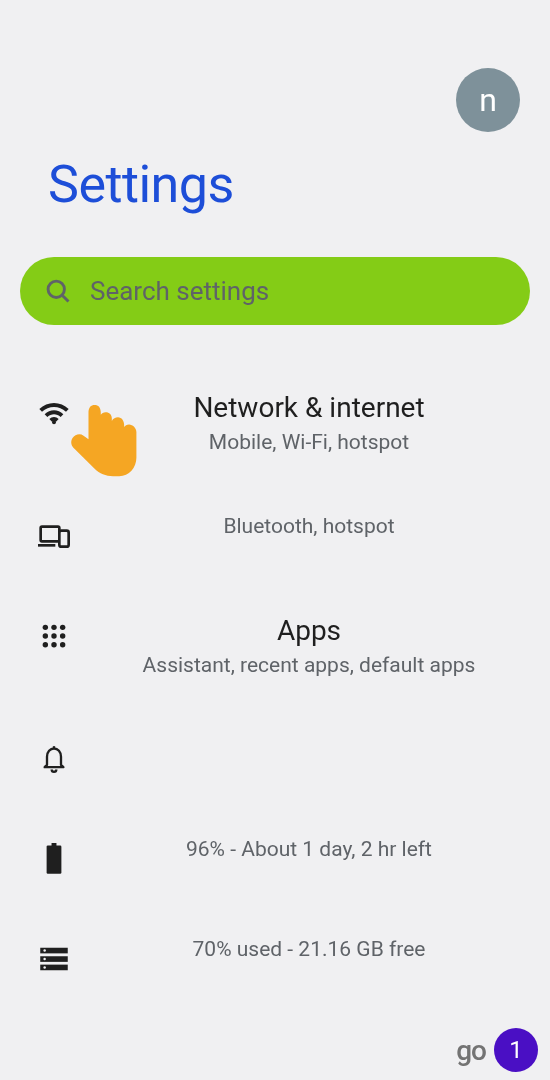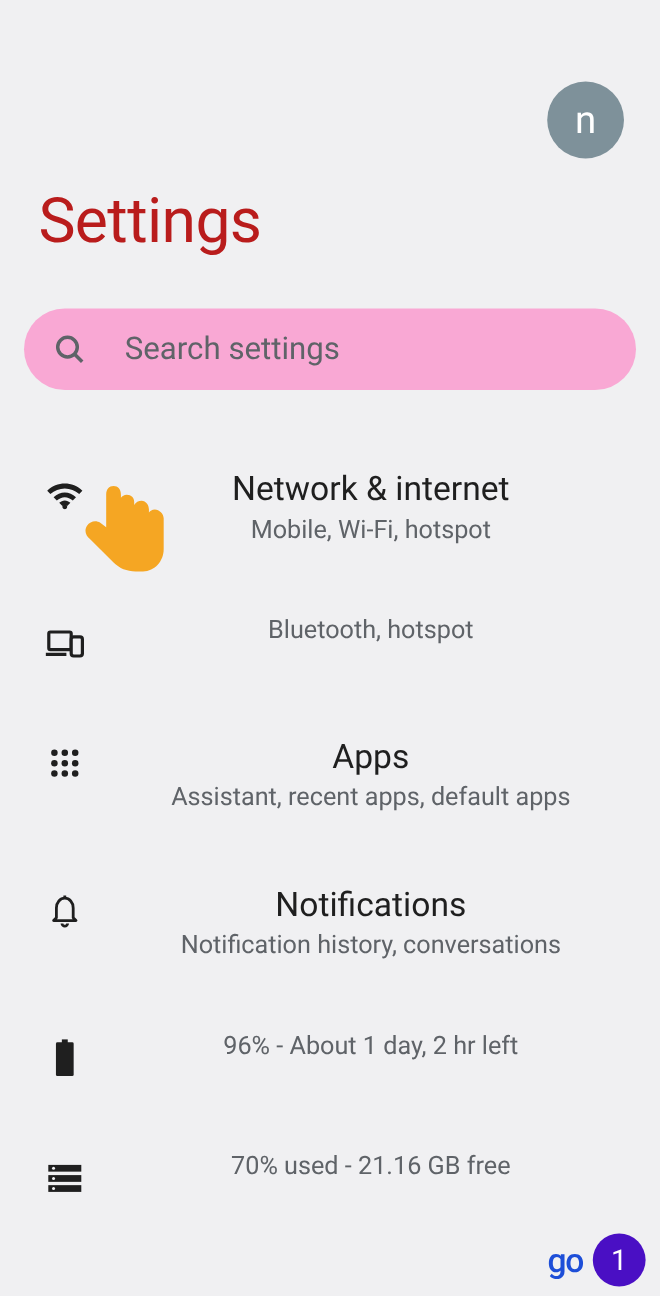--- a/index.html
+++ b/index.html
@@ -25,33 +25,33 @@
       background: #7e919a;
       display: flex;
       align-items: center;
       justify-content: center;
       color: #fff;
       font-size: 32px;
     }
     .page-title {
       font-size: 52px;
       font-weight: 400;
-      color: #b91c1c;
-      padding: 22px 36px 0 32px;
+      color: #1d4ed8;
+      padding: 22px 36px 0 48px;
       letter-spacing: -0.5px;
     }
     .search-bar {
       margin: 42px 20px 0 20px;
-      background: #f9a8d4;
+      background: #84cc16;
       border-radius: 36px;
       height: 68px;
       display: flex;
       align-items: center;
       padding: 0 24px;
-      gap: 32px;
+      gap: 18px;
     }
     .search-bar svg { flex-shrink: 0; }
     .search-placeholder {
       font-size: 26px;
       color: #5f6368;
     }
     .settings-list {
       margin-top: 48px;
     }
     .settings-item {
@@ -94,21 +94,21 @@
       position: absolute;
       bottom: 8px;
       right: 12px;
       display: flex;
       align-items: center;
       gap: 8px;
     }
     .go-logo {
       font-size: 28px;
       font-weight: 500;
-      color: #1d4ed8;
+      color: #737373;
       letter-spacing: -1px;
     }
     .count-badge {
       width: 44px;
       height: 44px;
       border-radius: 50%;
       background: #4a0fc4;
       color: #fff;
       display: flex;
       align-items: center;
@@ -187,24 +187,20 @@
   </div>
 
   <div class="settings-item">
     <div class="icon-container">
       <svg width="28" height="32" viewBox="0 0 24 26" fill="none" stroke="#1f1f1f" stroke-width="2">
         <path d="M6 18 L6 11 C6 7 8.7 4 12 4 C15.3 4 18 7 18 11 L18 18 L20 20 L4 20 Z" stroke-linejoin="round"></path>
         <path d="M10 22 C10 23.1 10.9 24 12 24 C13.1 24 14 23.1 14 22"></path>
         <line x1="12" y1="2" x2="12" y2="4"></line>
       </svg>
     </div>
-    <div class="item-text">
-      <div class="item-title">Notifications</div>
-      <div class="item-subtitle">Notification history, conversations</div>
-    </div>
   </div>
 
   <div class="settings-item">
     <div class="icon-container">
       <svg width="18" height="32" viewBox="0 0 14 26" fill="#1f1f1f">
         <rect x="5" y="0" width="4" height="3"></rect>
         <rect x="1" y="2" width="12" height="23" rx="1"></rect>
       </svg>
     </div>
     <div class="item-text">

